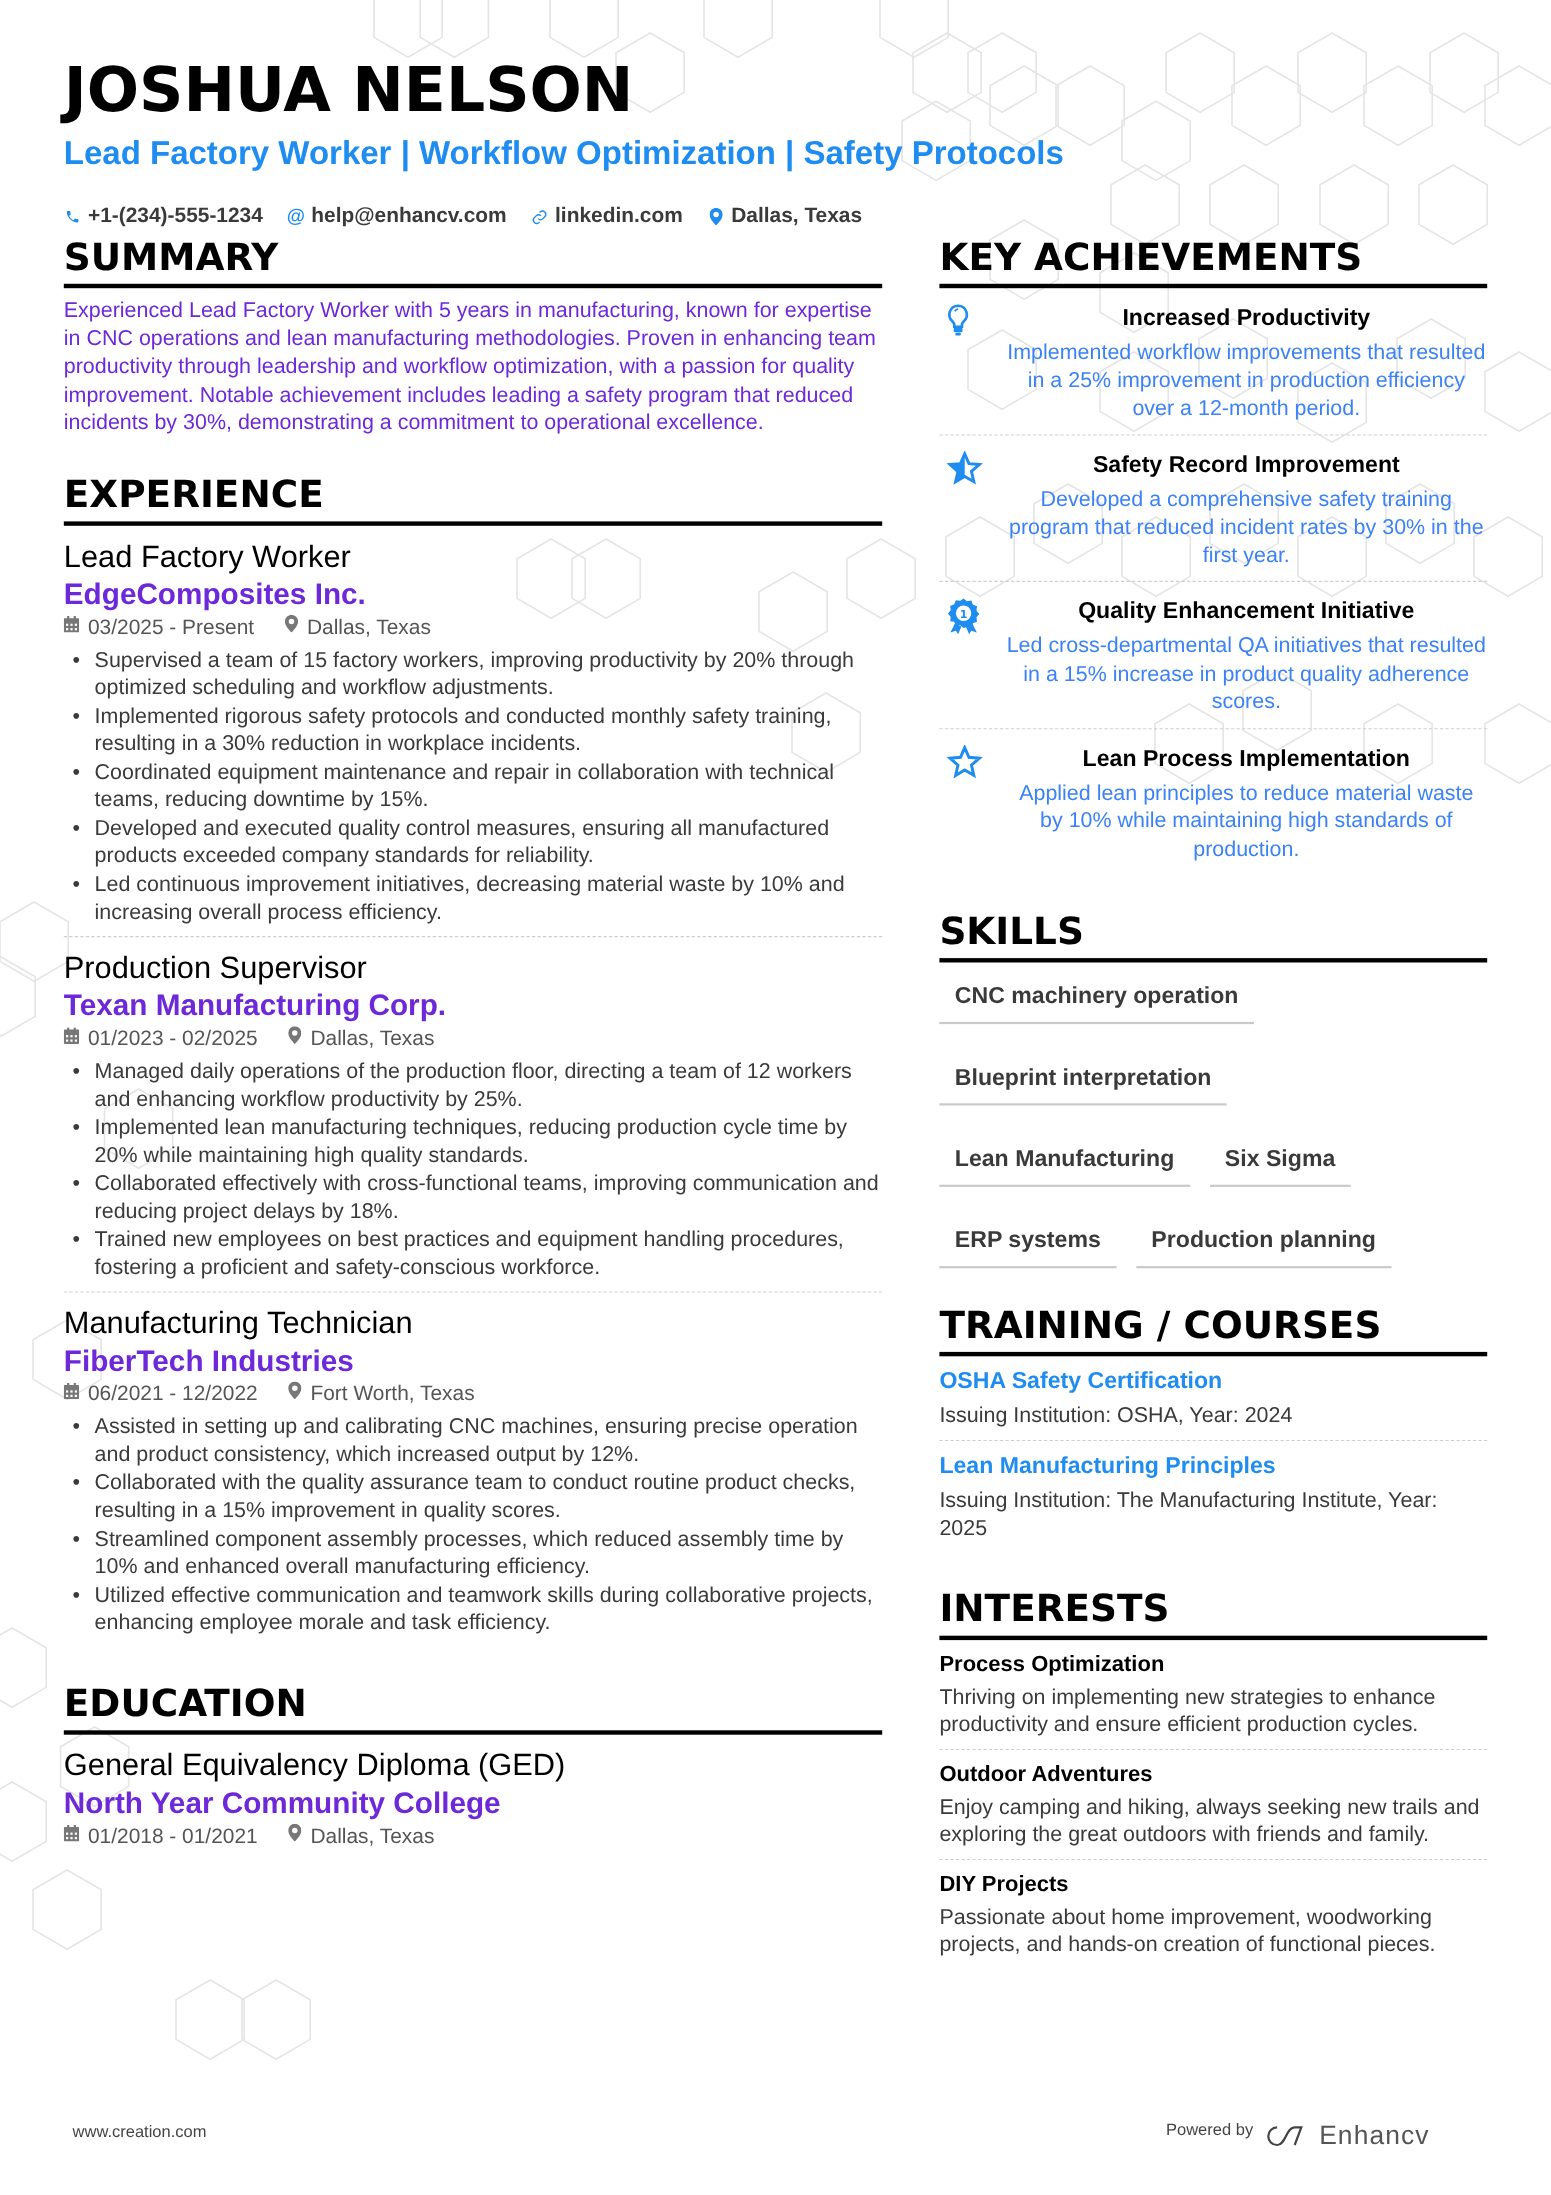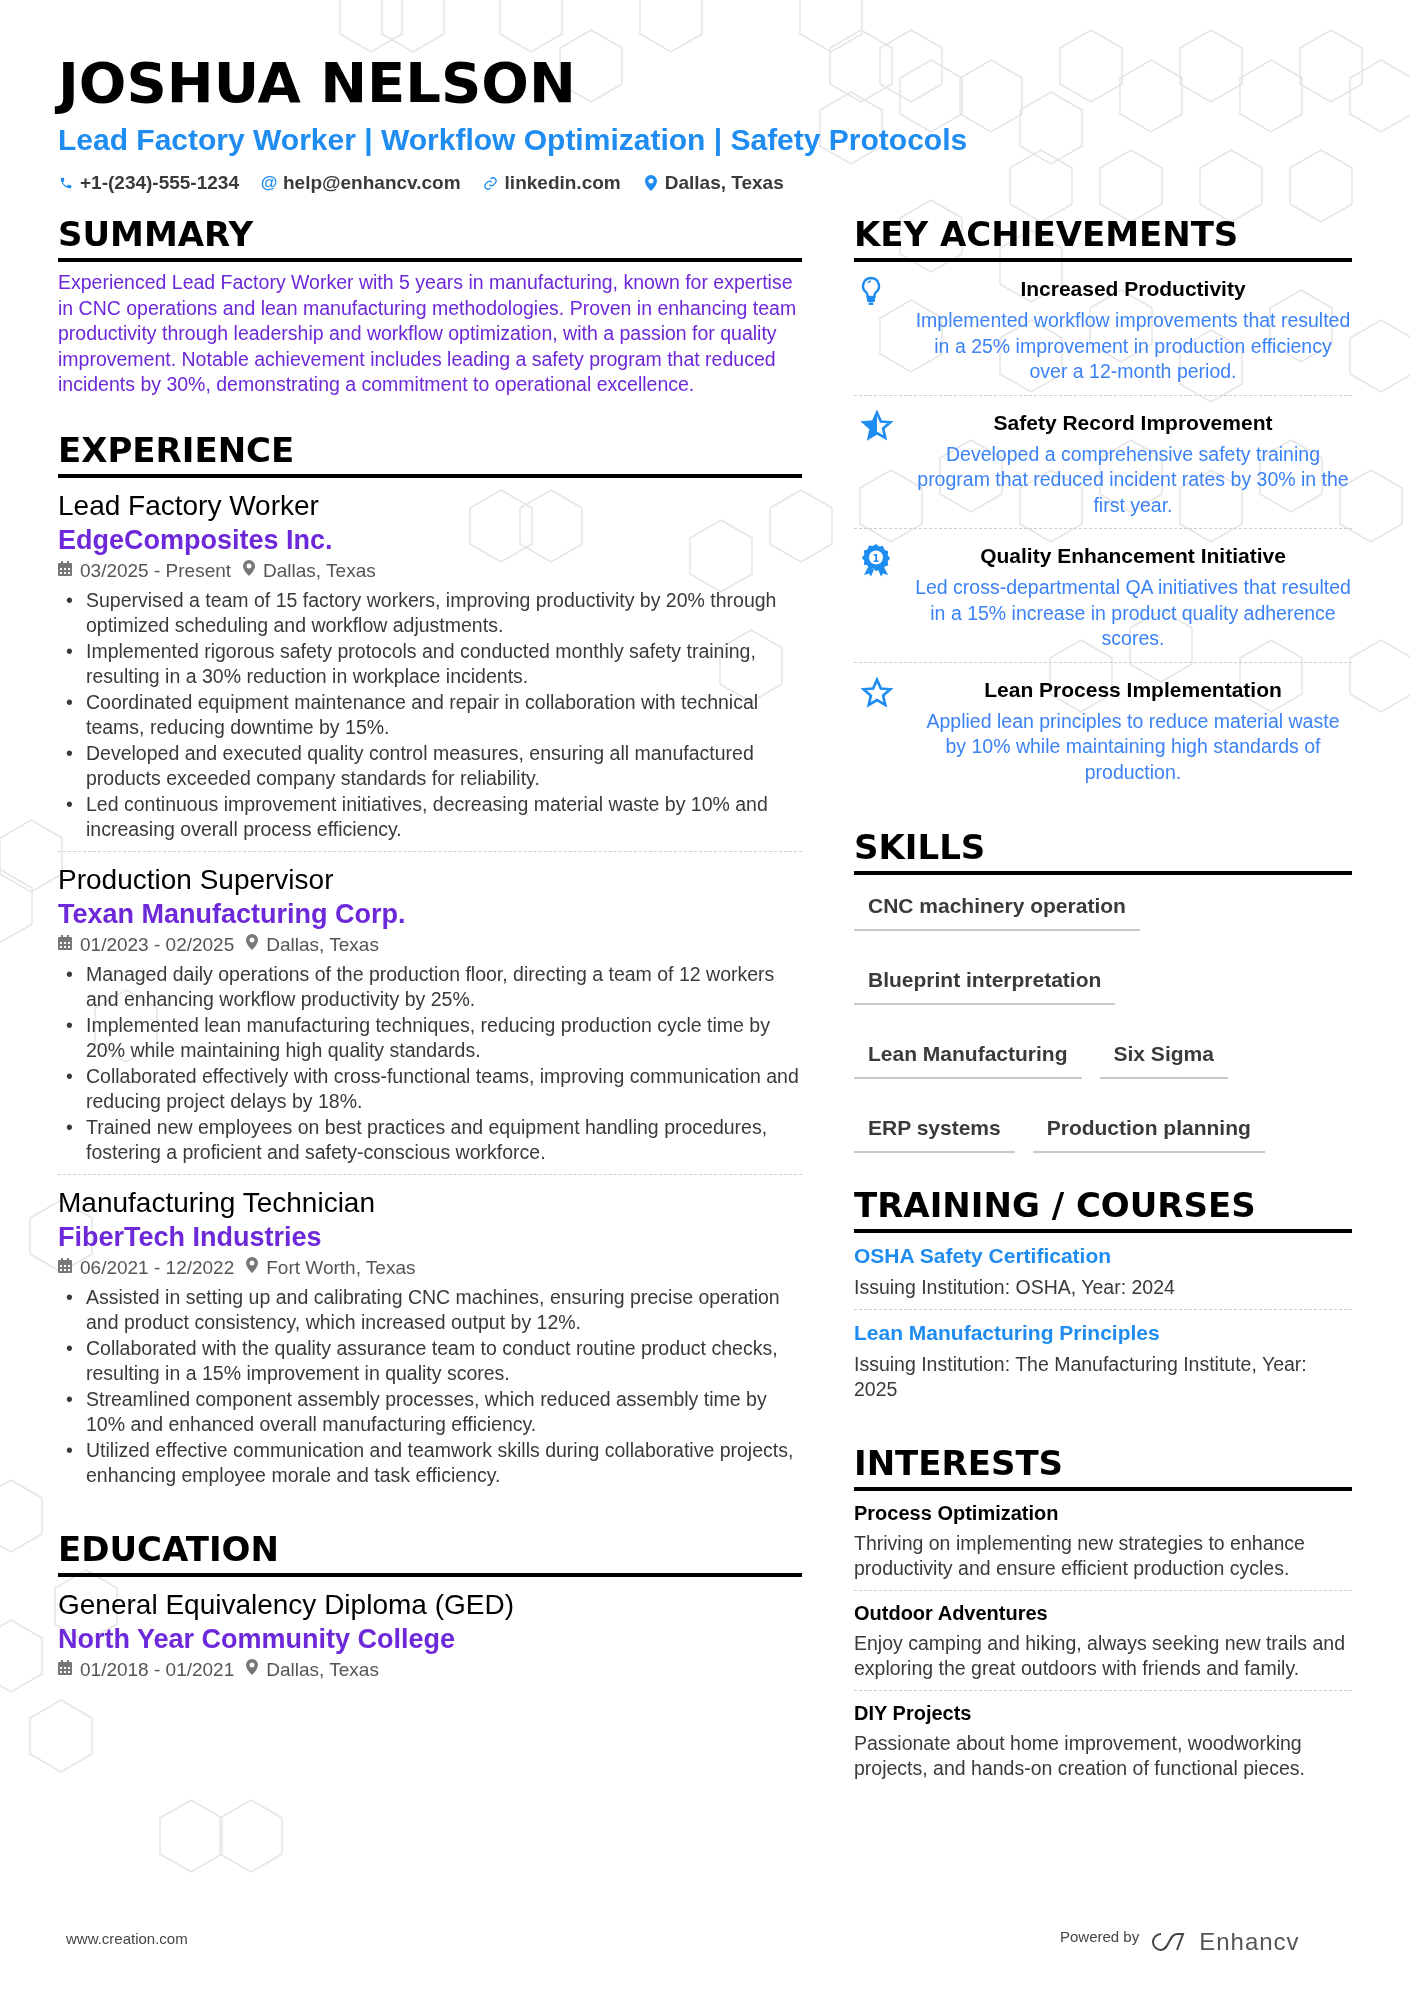--- a/index.html
+++ b/index.html
@@ -4,37 +4,37 @@
 <style>
   * { box-sizing: border-box; margin: 0; padding: 0; }
   html, body { width: 1410px; height: 1995px; background: #ffffff; overflow: hidden; }
   body { position: relative; font-family: "Liberation Sans", "DejaVu Sans", sans-serif; color: #3a3a3a; }
   .hexbg { position: absolute; left: 0; top: 0; width: 1410px; height: 1995px; z-index: 0; pointer-events: none; }
   .page { position: absolute; left: 0; top: 0; width: 1410px; height: 1537px; z-index: 1; }
 
   .header { position: absolute; left: 58px; top: 48px; width: 1300px; }
   .name { font-family: "DejaVu Sans", sans-serif; font-weight: bold; font-size: 56px; color: #000; letter-spacing: 0px; line-height: 70px; }
   .subtitle { font-family: "Liberation Sans", sans-serif; font-weight: bold; font-size: 30px; color: #1e8cf0; line-height: 40px; margin-top: 2px; }
-  .contacts { display: flex; gap: 22px; margin-top: 10px; font-size: 19px; font-weight: bold; color: #3a3a3a; line-height: 26px; }
+  .contacts { display: flex; gap: 22px; margin-top: 24px; font-size: 19px; font-weight: bold; color: #3a3a3a; line-height: 26px; }
   .contact { display: flex; align-items: center; gap: 6px; }
   .contact .ic { color: #1e8cf0; font-size: 17px; width: 16px; display: inline-flex; justify-content: center; }
 
   .col-left { position: absolute; left: 58px; top: 212px; width: 744px; }
   .col-right { position: absolute; left: 854px; top: 212px; width: 498px; }
 
   .section-title { font-family: "DejaVu Sans", sans-serif; font-weight: bold; font-size: 34px; color: #000; line-height: 44px; border-bottom: 4px solid #000; padding-bottom: 2px; }
   .section { margin-bottom: 30px; }
 
   .summary-text { font-size: 19.5px; line-height: 25.5px; color: #6d28d9; margin-top: 8px; }
 
   .job { padding-top: 10px; padding-bottom: 8px; border-bottom: 1.5px dashed #cfcfcf; }
   .job:last-child { border-bottom: none; }
   .job-title { font-size: 28px; color: #000; line-height: 36px; }
   .job-company { font-size: 27px; font-weight: bold; color: #6d28d9; line-height: 32px; }
-  .job-meta { display: flex; gap: 12px; font-size: 19px; color: #555; line-height: 30px; }
+  .job-meta { display: flex; gap: 28px; font-size: 19px; color: #555; line-height: 30px; }
   .meta-item { display: flex; align-items: center; gap: 8px; }
   .meta-item .ic { color: #777; font-size: 16px; }
   .bullets { list-style: none; margin-top: 2px; }
   .bullets li { position: relative; padding-left: 28px; font-size: 19.5px; line-height: 25.5px; color: #3a3a3a; }
   .bullets li::before { content: "•"; position: absolute; left: 8px; top: 0; color: #3a3a3a; }
 
   .ach { display: flex; gap: 0; padding: 12px 0 10px 0; border-bottom: 1.5px dashed #cfcfcf; text-align: center; }
   .ach:last-child { border-bottom: none; }
   .ach-icon { width: 60px; flex: none; color: #1e8cf0; display: flex; justify-content: flex-start; padding-left: 6px; padding-top: 2px; }
   .ach-body { flex: 1; }

